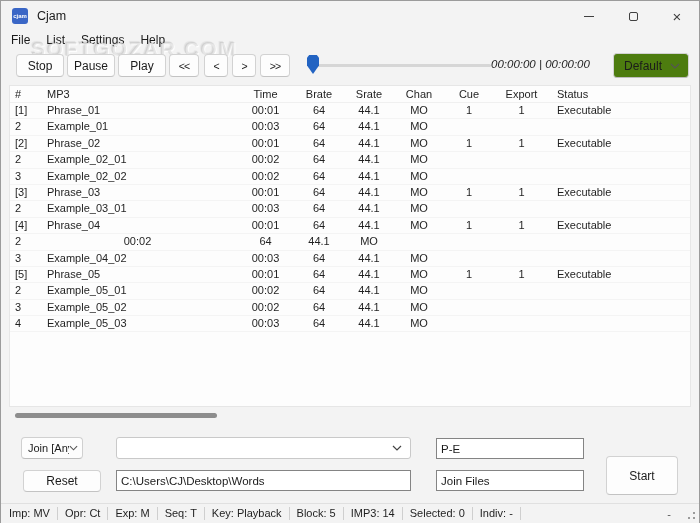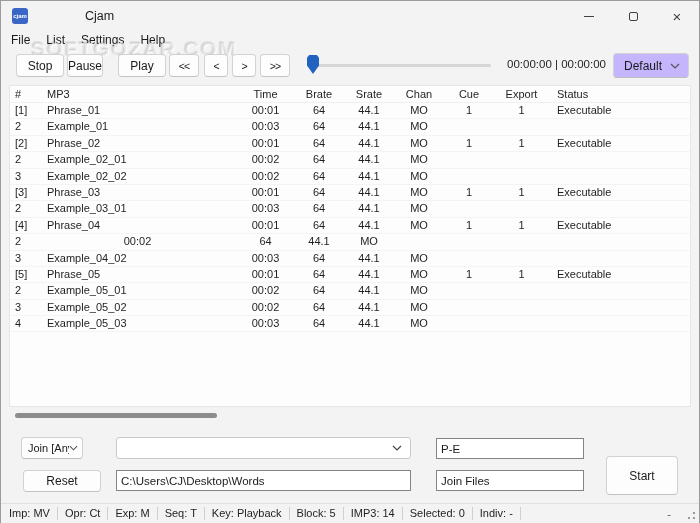--- a/index.html
+++ b/index.html
@@ -4,21 +4,21 @@
 <style>
   html,body{margin:0;padding:0;}
   body{
     width:700px;height:523px;position:relative;overflow:hidden;
     font-family:"Liberation Sans","DejaVu Sans",sans-serif;
     background:#f3f3f3;color:#1b1b1b;
   }
   .window{position:absolute;inset:0;border:1px solid #9b9b9b;box-sizing:border-box;background:#f3f3f3;}
 
   
-  .titlebar{position:absolute;left:0;top:0;width:100%;height:30px;display:flex;align-items:center;gap:48px;}
+  .titlebar{position:absolute;left:0;top:0;width:100%;height:30px;display:flex;align-items:center;}
   .app-icon{width:16px;height:16px;margin-left:11px;border-radius:3px;background:#3a66c6;
     color:#fff;font-size:6px;font-weight:bold;display:flex;align-items:center;justify-content:center;letter-spacing:0;}
   .title-text{margin-left:9px;font-size:12.5px;}
   .caption-btns{position:absolute;right:0;top:0;height:30px;display:flex;}
   .cap-btn{width:44px;height:30px;display:flex;align-items:center;justify-content:center;color:#404040;}
   .glyph-min{width:10px;height:1px;background:#404040;}
   .glyph-max{width:9px;height:9px;border:1px solid #404040;border-radius:2px;box-sizing:border-box;}
   .glyph-close{font-size:15px;line-height:15px;}
 
   
@@ -29,32 +29,32 @@
   .watermark{position:absolute;left:30px;top:36px;z-index:1;font-size:21px;font-weight:bold;
     letter-spacing:1.5px;color:rgba(110,110,110,0.16);
     text-shadow:1px 1px 1px rgba(255,255,255,0.95),-1px -1px 1px rgba(0,0,0,0.07);}
 
   
   .toolbar{position:absolute;left:0;top:0;width:100%;height:0;z-index:2;}
   .btn{position:absolute;background:#fdfdfd;border:1px solid #d2d2d2;border-bottom-color:#c3c3c3;
     border-radius:4px;box-sizing:border-box;display:flex;align-items:center;justify-content:center;
     font-size:12px;color:#1b1b1b;}
   .btn-stop{left:15px;top:53px;width:48px;height:23px;}
-  .btn-pause{left:66px;top:53px;width:36px;height:23px;}
+  .btn-pause{left:66px;top:53px;width:48px;height:23px;}
   .btn-play{left:117px;top:53px;width:48px;height:23px;}
   .seek{font-size:10.5px;letter-spacing:-1px;}
   .btn-rew{left:168px;top:53px;width:30px;height:23px;}
   .btn-back{left:203px;top:53px;width:24px;height:23px;}
   .btn-fwd{left:231px;top:53px;width:24px;height:23px;}
   .btn-ff{left:259px;top:53px;width:30px;height:23px;}
   .slider-track{position:absolute;left:309px;top:63px;width:181px;height:3px;background:#d6d6d6;border-radius:2px;}
   .slider-thumb{position:absolute;left:306px;top:54px;width:12px;height:19px;background:#2263c2;
     clip-path:polygon(18% 0,82% 0,100% 14%,100% 55%,50% 100%,0 55%,0 14%);}
-  .time-display{position:absolute;left:490px;top:57px;width:115px;text-align:right;font-size:11.5px;color:#1f1f1f;}
-  .preset-select{position:absolute;left:612px;top:52px;width:76px;height:25px;background:#c4b5fd;
+  .time-display{position:absolute;left:490px;top:57px;width:115px;text-align:left;font-size:11.5px;color:#1f1f1f;font-style:italic;}
+  .preset-select{position:absolute;left:612px;top:52px;width:76px;height:25px;background:#4d7c0f;
     border:1px solid #d2d2d2;border-bottom-color:#bdbdbd;border-radius:4px;box-sizing:border-box;
     display:flex;align-items:center;font-size:12px;}
   .preset-select .sel-text{padding-left:10px;flex:1;}
   .chev{flex:0 0 auto;margin-right:8px;display:flex;align-items:center;}
 
   
   .listview{position:absolute;left:8px;top:84px;width:682px;height:322px;background:#fdfdfd;
     border:1px solid #e6e6e6;box-sizing:border-box;font-size:11px;color:#1f1f1f;overflow:hidden;}
   .lv-grid{display:grid;grid-template-columns:28px 199px 57px 50px 50px 50px 50px 55px 1fr;}
   .lv-header{height:16px;line-height:16px;border-bottom:1px solid #f0f0f0;}

